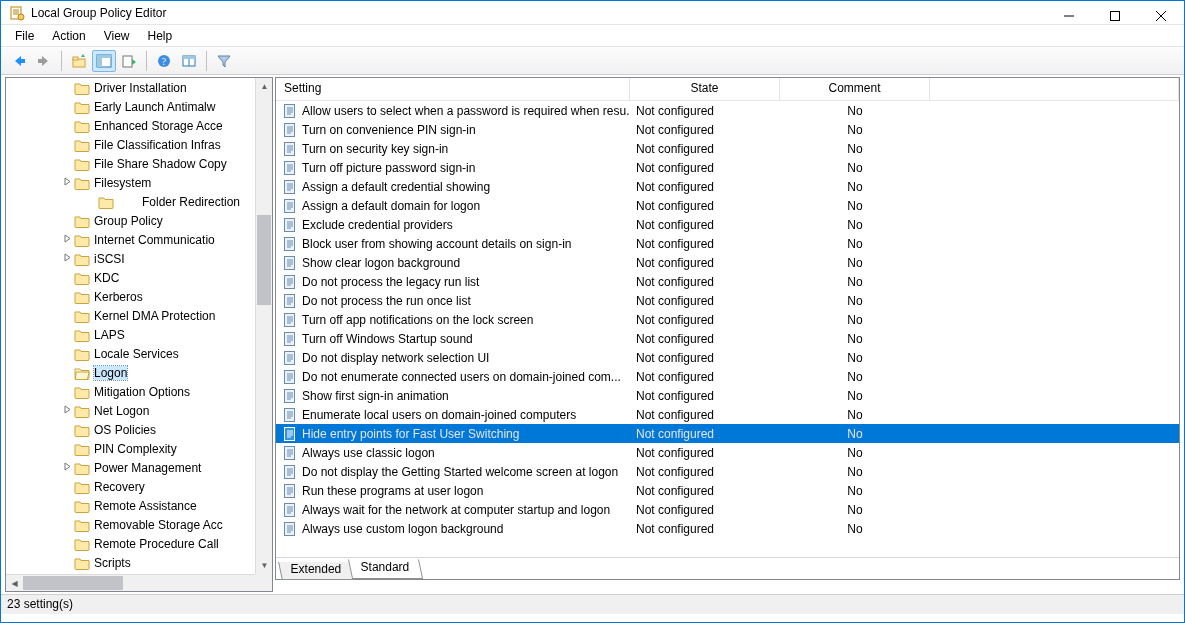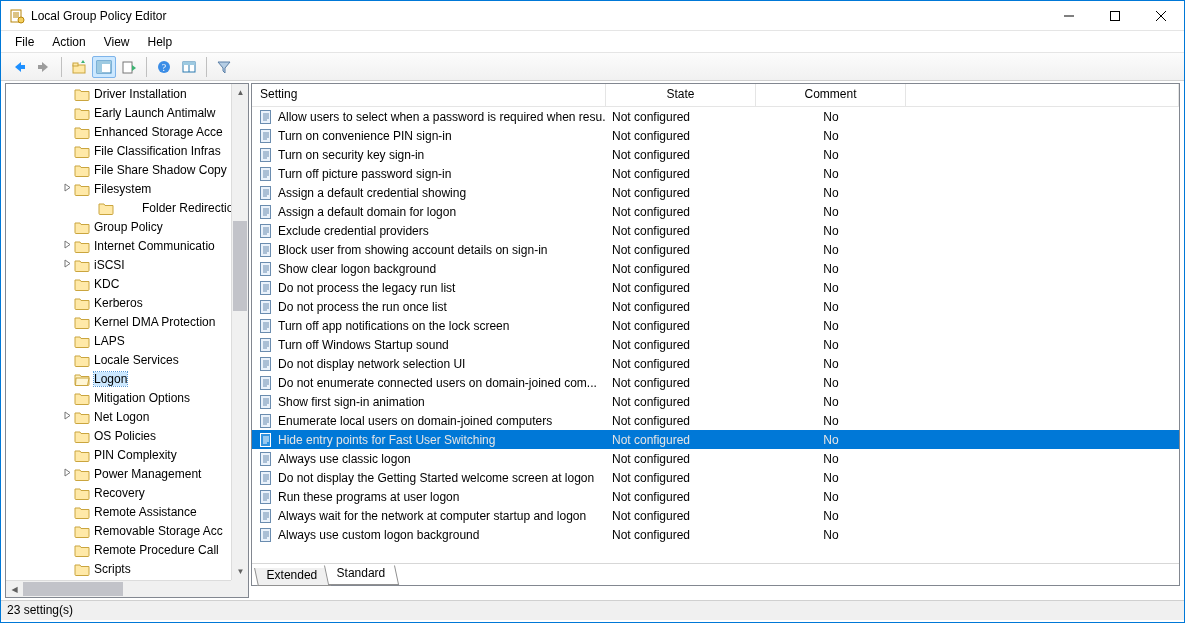--- a/index.html
+++ b/index.html
@@ -8,21 +8,21 @@
       font-family: "Segoe UI", Tahoma, sans-serif;
       font-size: 12px;
       background: #fff;
       color: #000;
       overflow: hidden;
       width: 1185px;
       height: 623px;
       border: 1px solid #0078d7;
     }
     .titlebar {
-      height: 30px;
+      height: 24px;
       display: flex;
       align-items: center;
       padding: 0 0 0 8px;
       background: #fff;
       border-bottom: 1px solid #e5e5e5;
     }
     .titlebar .app-icon {
       width: 16px; height: 16px; margin-right: 6px;
       display:inline-flex;align-items:center;justify-content:center;
     }
@@ -59,21 +59,21 @@
       border:1px solid transparent;
       border-radius:2px;
     }
     .tb-sep { width:1px; height:20px; background:#c0c0c0; margin:0 4px; }
 
     .content {
       display: flex;
       height: calc(623px - 30px - 22px - 28px - 22px - 2px);
     }
     .tree-pane {
-      width: 244px;
+      width: 268px;
       border: 1px solid #828790;
       margin: 2px 1px 2px 4px;
       background:#fff;
       position:relative;
       display:flex;
       flex-direction:column;
     }
     .tree-scroll {
       flex:1;
       overflow:hidden;

